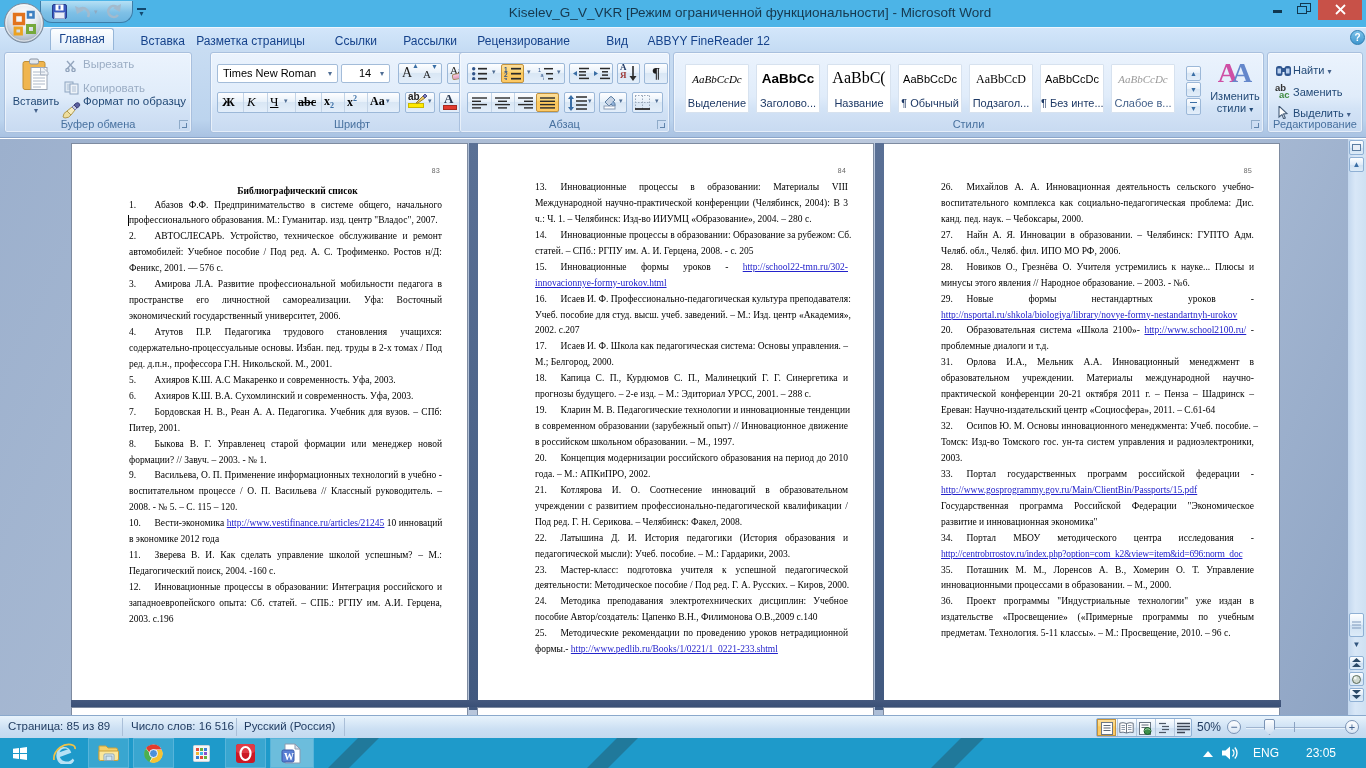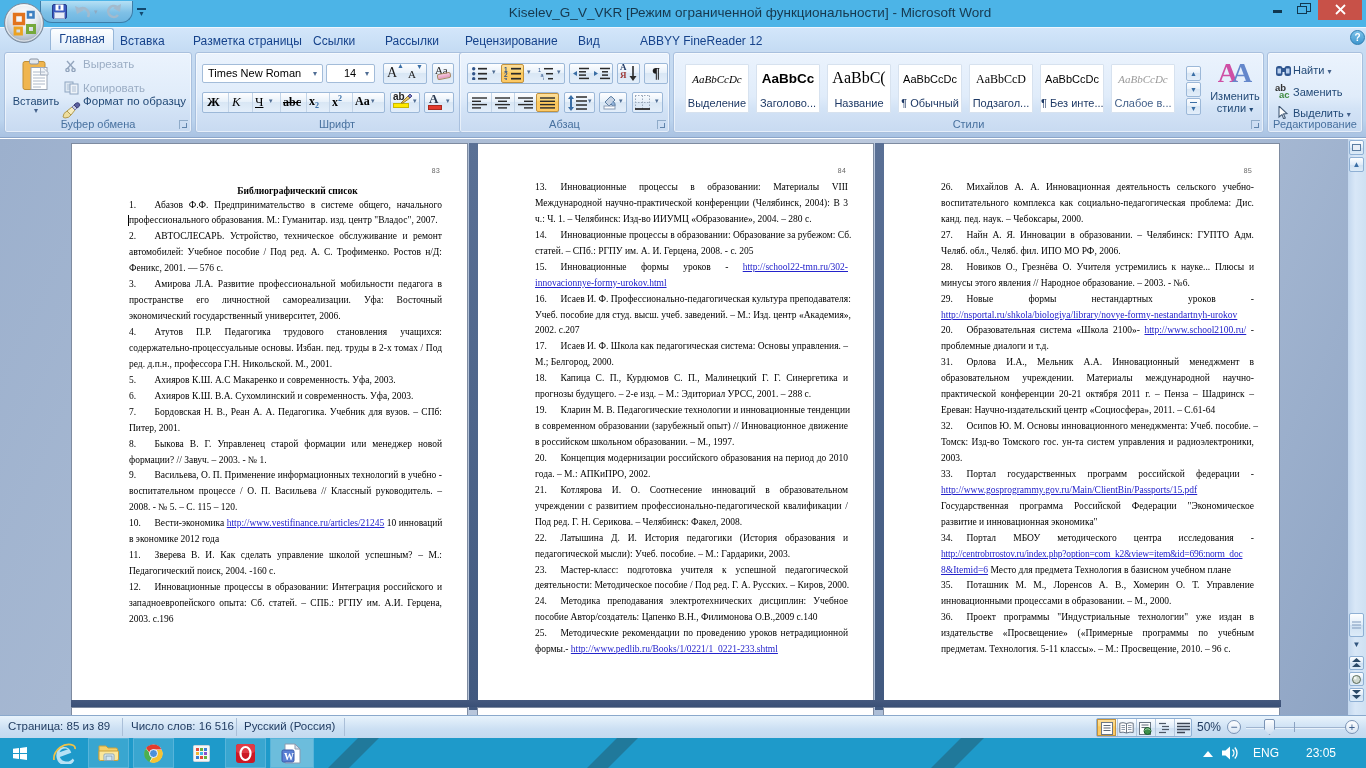--- a/index.html
+++ b/index.html
@@ -8,21 +8,21 @@
 #titlebar{position:absolute;left:0;top:0;width:1366px;height:27px;background:#4cb4e7;}
 #title{position:absolute;top:5px;left:420px;width:660px;text-align:center;font-size:13.5px;color:#16384e;white-space:nowrap}
 #qat{position:absolute;left:40px;top:1px;width:93px;height:22px;border:1px solid #3d7da8;border-radius:0 0 12px 12px;border-top:none;background:linear-gradient(#b5e0f5,#7fc0e6 55%,#6cb5e0);}
 #mini{position:absolute;left:1273px;top:10px;width:9px;height:2.5px;background:#103850}
 #maxi2{position:absolute;left:1300px;top:3px;width:11px;height:9px;border:1.5px solid #103850;background:transparent}
 #maxi{position:absolute;left:1297px;top:6px;width:10px;height:8px;border:1.5px solid #103850;background:#4cb4e7}
 #closeb{position:absolute;left:1318px;top:0;width:44px;height:20px;background:#c85148;text-align:center;color:#fff;font-size:14px;line-height:19px}
 #orb{position:absolute;left:2px;top:1px;width:44px;height:44px;z-index:60}
 
 #tabrow{position:absolute;left:0;top:27px;width:1366px;height:23px;background:linear-gradient(#d3e6fa,#c5dcf4);border-top:1px solid #eef6fe}
-.tab{position:absolute;top:3px;height:20px;font-size:12px;color:#15428b;text-align:left;line-height:20px;white-space:nowrap}
+.tab{position:absolute;top:3px;height:20px;font-size:12px;color:#15428b;text-align:right;line-height:20px;white-space:nowrap}
 #tabactive{position:absolute;left:50px;top:0px;width:64px;height:23px;background:linear-gradient(#fdfeff,#eaf3fc 60%,#dcebf9);border:1px solid #96b6d8;border-bottom:none;border-radius:3px 3px 0 0;color:#15428b;font-size:12px;text-align:center;line-height:21px}
 
 #ribbon{position:absolute;left:0;top:50px;width:1366px;height:88px;background:linear-gradient(#c8dcf2,#bcd4ee 80%,#a9c2e2);border-bottom:1px solid #8ba5c9}
 .group{position:absolute;top:2px;height:81px;border:1px solid #a9c0de;border-radius:3px;background:linear-gradient(#ebf3fd 0%,#e0ecfa 55%,#d3e3f6 70%,#c8daf1 100%);box-shadow:inset 0 0 0 1px rgba(255,255,255,0.55)}
 .glabel{position:absolute;bottom:1px;left:0;right:0;text-align:center;font-size:11px;color:#48719f;height:13px;line-height:12px}
 .launch{position:absolute;bottom:3px;right:3px;width:9px;height:9px;border:1px solid #8fabc9;border-right:none;border-bottom:none;}
 .launch:after{content:"";position:absolute;right:1px;bottom:1px;width:4px;height:4px;border-right:1.5px solid #5f83ab;border-bottom:1.5px solid #5f83ab}
 .rbtn{position:absolute;border:1px solid #9cb8d8;border-radius:2px;background:linear-gradient(#fefeff,#e8f1fa 45%,#d8e6f4 46%,#e3eefa)}
 .orange{background:linear-gradient(#fede9a,#fbd575 40%,#fbc85c 45%,#fdca66);border:1px solid #c2923c}
 .gtxt{color:#9badc4}
@@ -173,21 +173,21 @@
     <path d="M5 9 L10 5 L13 8 L9 13 z" fill="#f6ecc0" stroke="#b09a50"></path>
     <path d="M10 5 L12 3 L15 6 L13 8 z" fill="#c8cbe2" stroke="#7a7da8"></path>
     <path d="M12 3 L14 1.2 Q16 0 17.3 1.6 Q18.5 3 17 4.6 L15 6 z" fill="#5a5f9e" stroke="#3c3f78"></path>
    </svg>
   </div>
   <div class="abs btxt" style="left:78px;top:42px;font-size:11.5px">Формат по образцу</div>
   <div class="glabel">Буфер обмена</div>
       <div class="launch"></div>
  </div>
 
- <div class="group" style="left:195px;width:284px">
+ <div class="group" style="left:210px;width:284px">
   <div class="combo" style="left:6px;top:11px;width:121px;height:19px;line-height:17px;padding-left:5px">Times New Roman<span style="position:absolute;right:5px;font-size:8px;color:#4f6d94">▾</span></div>
   <div class="combo" style="left:130px;top:11px;width:49px;height:19px;line-height:17px;padding-left:17px">14<span style="position:absolute;right:5px;font-size:8px;color:#4f6d94">▾</span></div>
   <div class="rbtn" style="left:187px;top:10px;width:44px;height:21px">
     <span style="position:absolute;left:3px;top:1px;font-family:'Liberation Serif';font-size:14px;color:#1c1c1c">А</span>
         <span style="position:absolute;left:13px;top:-2px;font-size:7px;color:#3a6ea5">▲</span>
     <span style="position:absolute;left:24px;top:4px;font-family:'Liberation Serif';font-size:11px;color:#1c1c1c">А</span>
         <span style="position:absolute;left:32px;top:-1px;font-size:7px;color:#3a6ea5">▼</span>
   </div>
   <div class="rbtn" style="left:236px;top:10px;width:22px;height:21px">
     <span style="position:absolute;left:2px;top:0px;font-family:'Liberation Serif';font-size:11px;color:#1c1c1c">Аа</span>
@@ -531,21 +531,20 @@
    <div class="le">Ереван: Научно-издательский центр «Социосфера», 2011. – С.61-64</div>
    <div class="ln"><span class="num">32.</span>Осипов Ю. М. Основы инновационного менеджмента: Учеб. пособие. –</div>
    <div class="ln">Томск: Изд-во Томского гос. ун-та систем управления и радиоэлектроники,</div>
    <div class="le">2003.</div>
    <div class="ln"><span class="num">33.</span>Портал государственных программ российской федерации -</div>
    <div class="le"><a class="lk">http://www.gosprogrammy.gov.ru/Main/ClientBin/Passports/15.pdf</a></div>
    <div class="ln">Государственная программа Российской Федерации "Экономическое</div>
    <div class="le">развитие и инновационная экономика"</div>
    <div class="ln"><span class="num">34.</span>Портал МБОУ методического центра исследования -</div>
    <div class="le"><a class="lk" style="letter-spacing:-0.2px">http://centrobrrostov.ru/index.php?option=com_k2&amp;view=item&amp;id=696:norm_doc</a></div>
-   <div class="le"><a class="lk">8&amp;Itemid=6</a> Место для предмета Технология в базисном учебном плане</div>
    <div class="ln"><span class="num">35.</span>Поташник М. М., Лоренсов А. В., Хомерин О. Т. Управление</div>
    <div class="le">инновационными процессами в образовании. – М., 2000.</div>
    <div class="ln"><span class="num">36.</span>Проект программы "Индустриальные технологии" уже издан в</div>
    <div class="ln">издательстве «Просвещение» («Примерные программы по учебным</div>
    <div class="le">предметам. Технология. 5-11 классы». – М.: Просвещение, 2010. – 96 с.</div>
   </div>
  </div>
  <div class="gapcol" style="left:469px"></div>
  <div class="gapcol" style="left:875px"></div>
  <div id="botband"></div>

